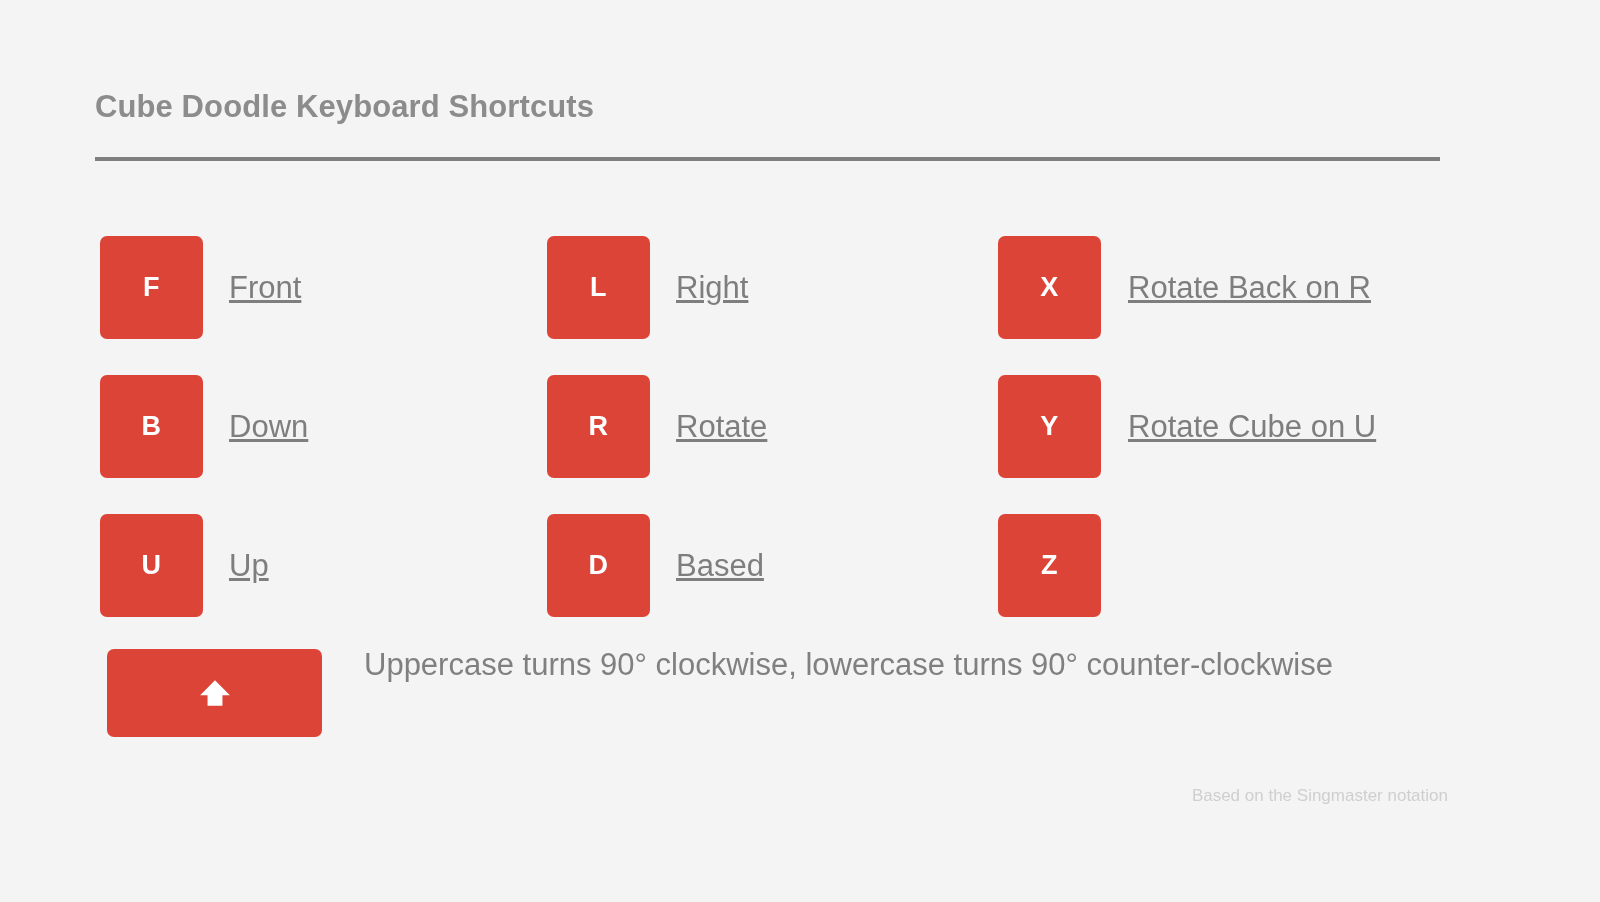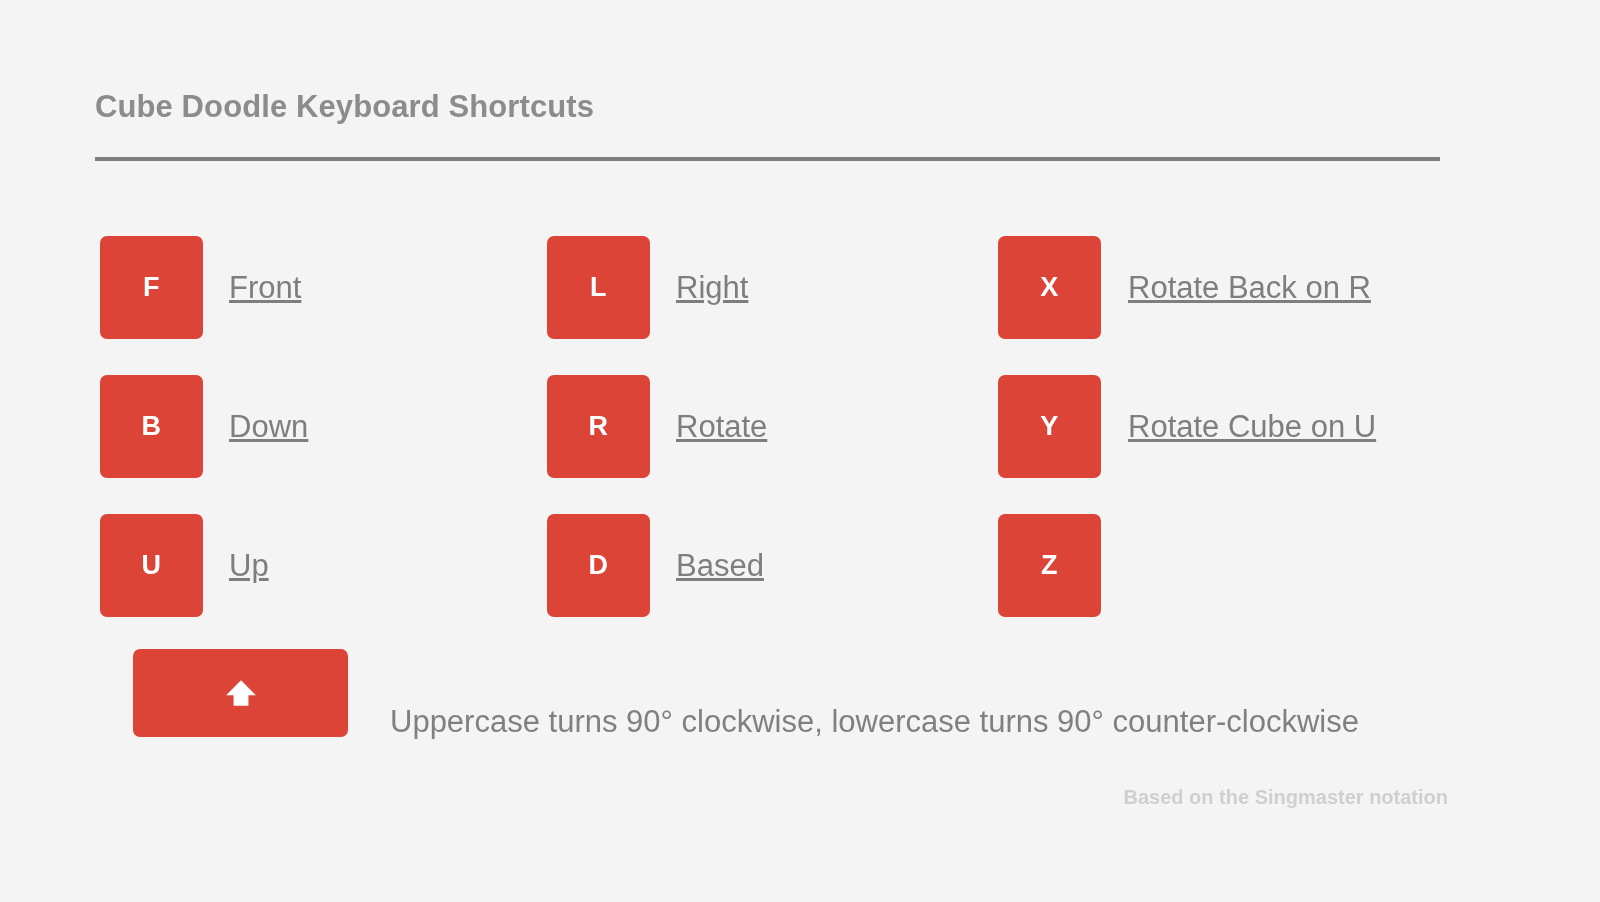--- a/index.html
+++ b/index.html
@@ -91,22 +91,21 @@
     text-decoration: underline;
   }
   .col-2 .key-label { margin-left: 27px; }
 
   
   #shift-row {
     position: absolute;
     left: 107px;
     top: 649px;
     display: flex;
-    align-items: flex-end;
-    margin-left: 26px;
+    align-items: flex-start;
   }
   #shift-key {
     width: 215px;
     height: 88px;
     border-radius: 7px;
     background: #db4437;
     display: flex;
     align-items: center;
     justify-content: center;
     flex: 0 0 auto;
@@ -122,25 +121,24 @@
     color: #808080;
     white-space: nowrap;
     line-height: 1;
   }
 
   
   #footer-note {
     position: absolute;
     right: 152px;
     top: 786px;
-    font-size: 20px;
+    font-size: 17px;
     color: #cfcfcf;
     text-align: left;
     white-space: nowrap;
-    font-weight: bold;
   }
 </style>
 </head>
 <body>
 
 <div id="sheet">
 
   <div id="page-title">Cube Doodle Keyboard Shortcuts</div>
   <div id="title-divider"></div>
 

